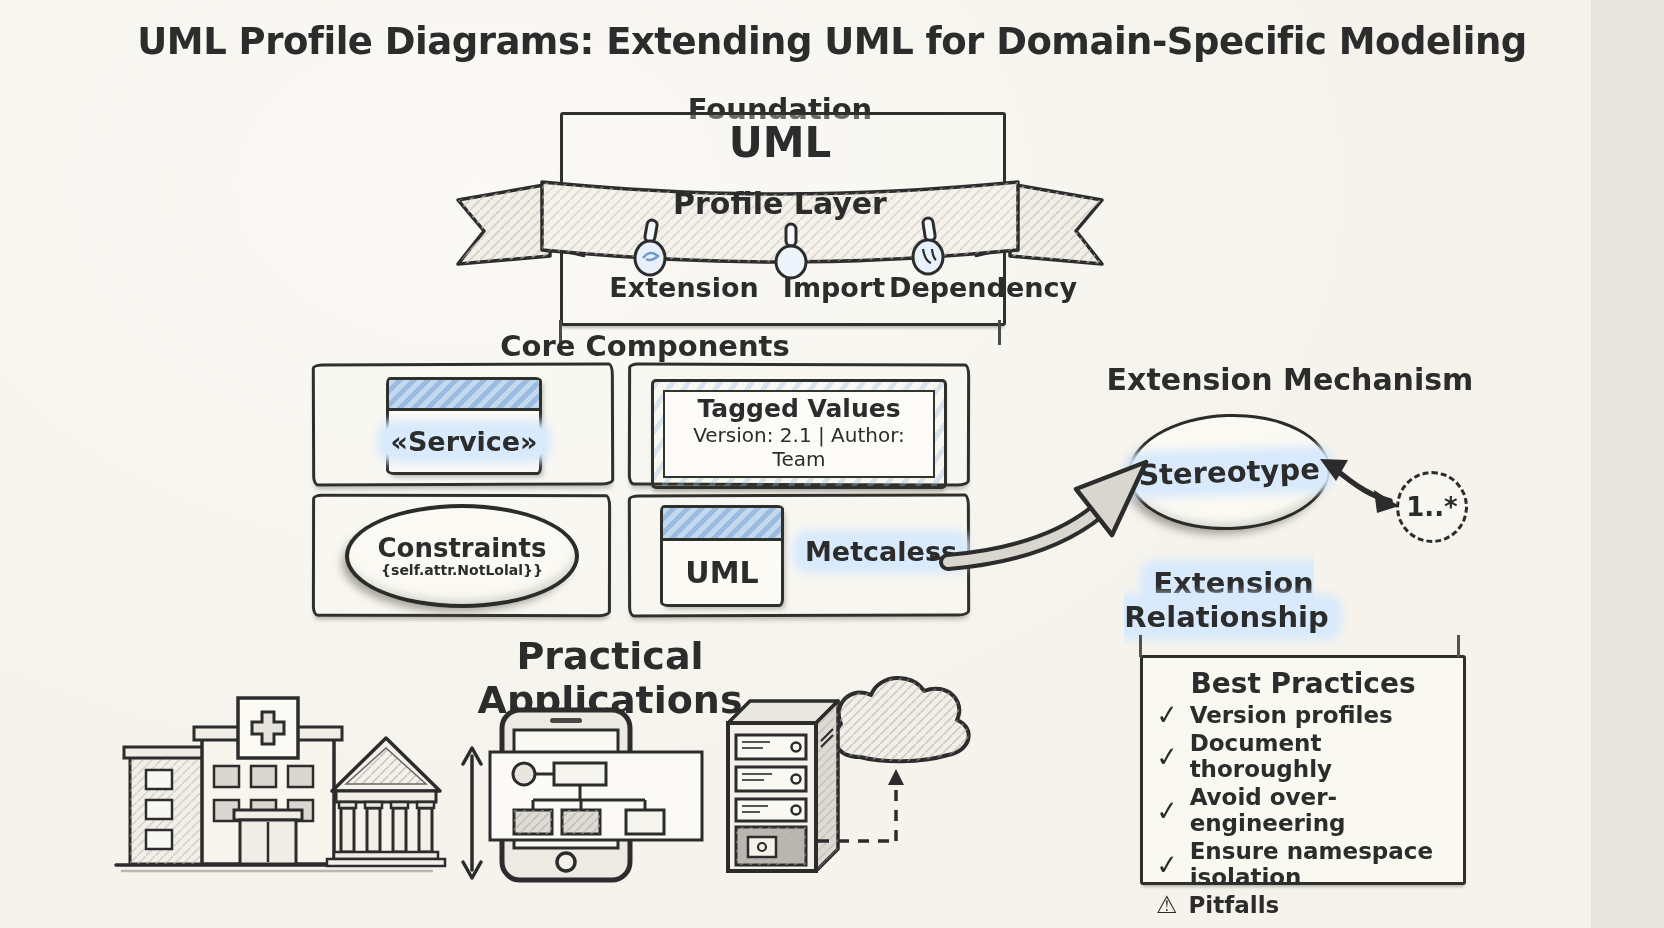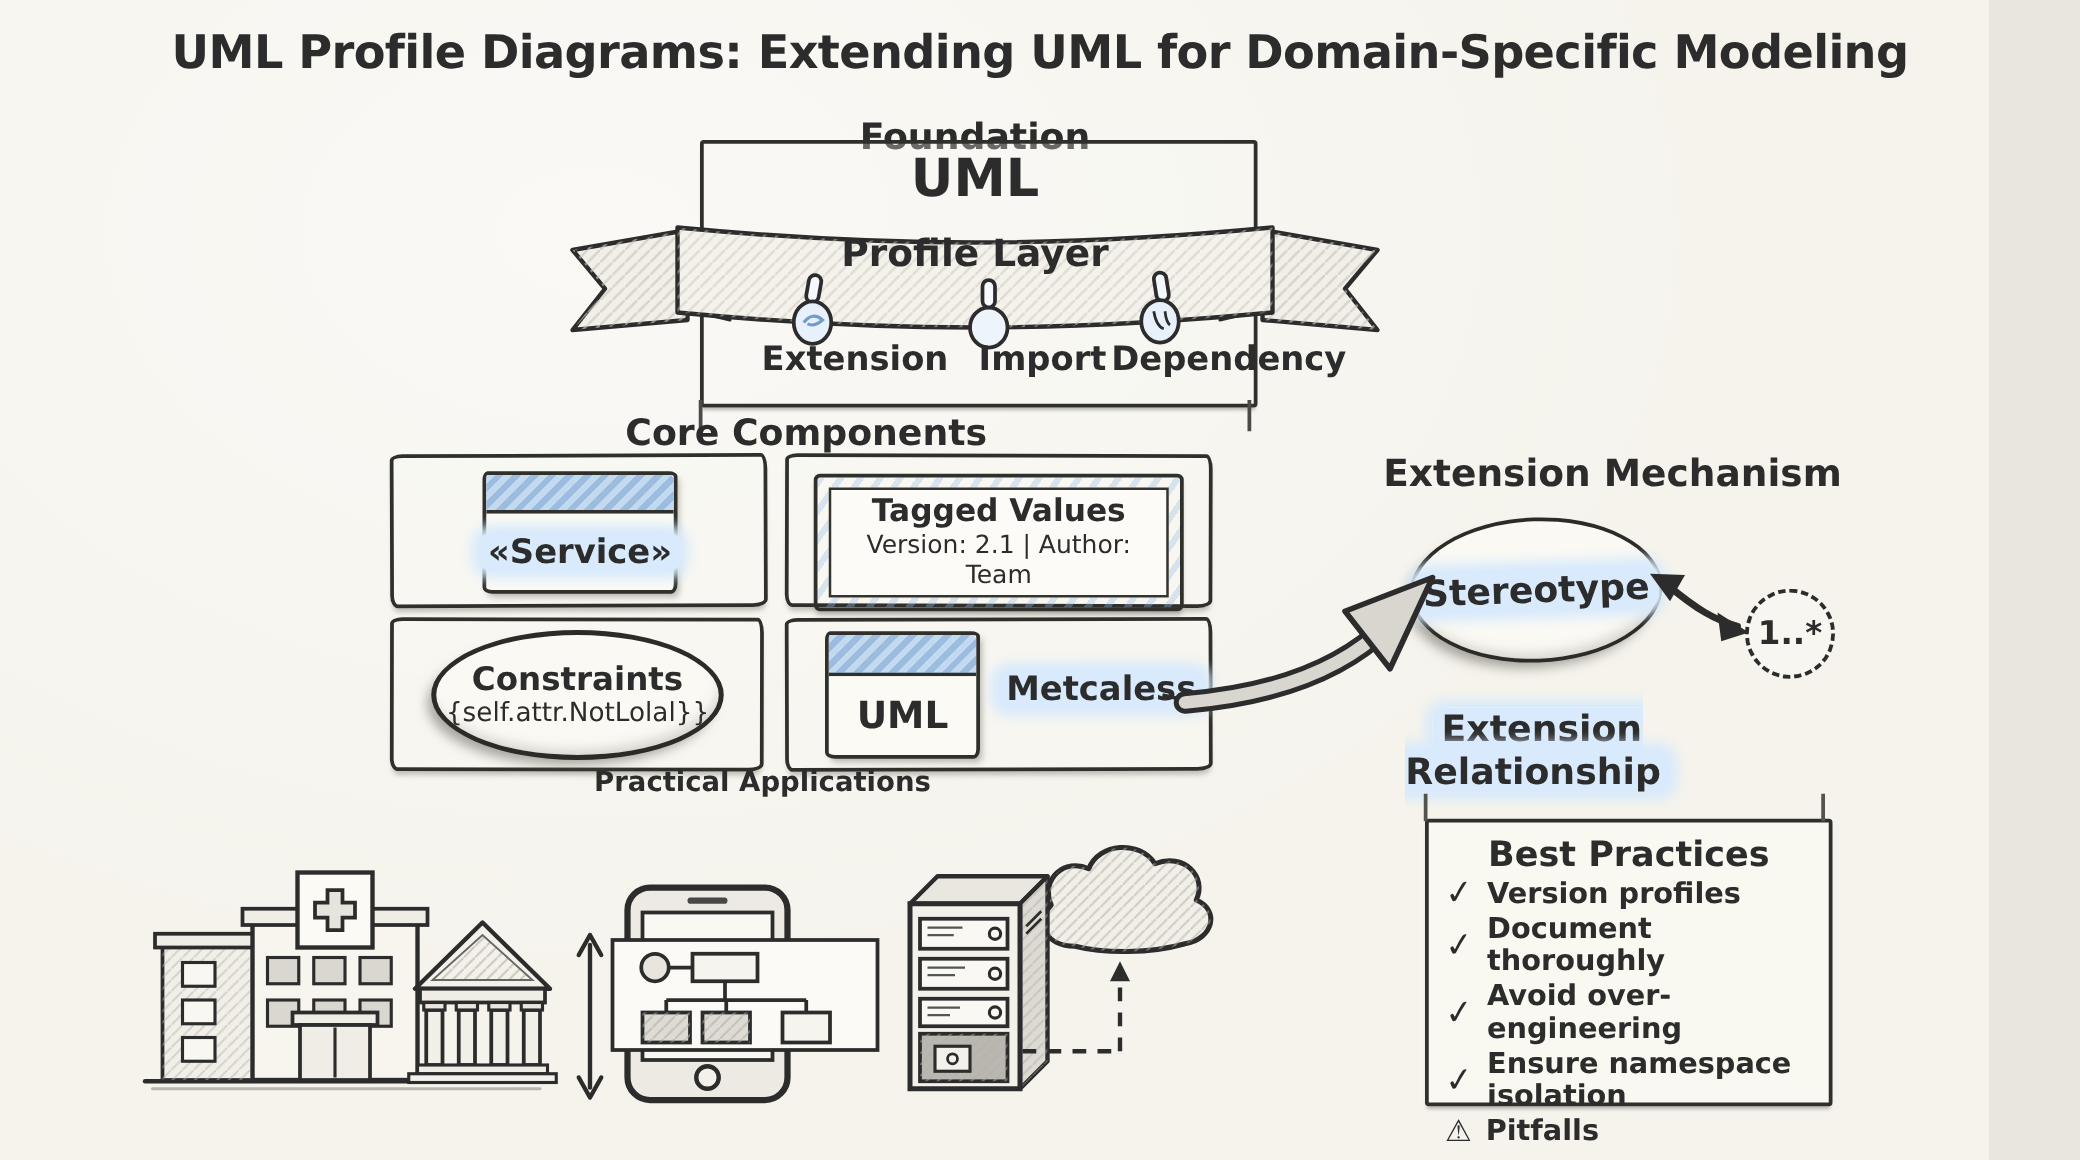--- a/index.html
+++ b/index.html
@@ -124,21 +124,21 @@
   <div class="abs tagged-outer" style="left:651px; top:379px; width:272px;">
     <div class="tagged-inner">
       <div style="font-size:25px; font-weight:700;">Tagged Values</div>
       <div style="font-size:20px; font-weight:400;">Version: 2.1 | Author: Team</div>
     </div>
   </div>
 
   <div class="abs sketch-box" style="left:312px; top:494px; width:293px; height:117px; transform:rotate(0.1deg);"></div>
   <div class="abs sk-ellipse" style="left:345px; top:504px; width:226px; height:96px;">
     <div style="font-size:26px; font-weight:700; line-height:1.1;">Constraints</div>
-    <div style="font-size:21px; font-weight:400;">{self.attr.NotLolal}}</div>
+    <div style="font-size:14px; font-weight:700;">{self.attr.NotLolal}}</div>
   </div>
 
   <div class="abs sketch-box" style="left:628px; top:494px; width:336px; height:117px; transform:rotate(-0.15deg);"></div>
   <div class="abs class-box" style="left:660px; top:505px; width:118px; height:96px;">
     <div class="class-header" style="height:30px;"></div>
     <div class="class-body" style="font-size:30px; font-weight:700;">
       <span>UML</span>
     </div>
   </div>
   <div class="abs" style="left:798px; top:536px; font-size:27px; font-weight:700;">
@@ -164,21 +164,21 @@
     <path d="M 930 556 L 952 561" stroke="#2c2c2c" stroke-width="3" fill="none"></path>
     <path d="M 948 562 C 1020 556 1075 535 1110 500" stroke="#2c2c2c" stroke-width="18" stroke-linecap="round" fill="none"></path>
     <path d="M 948 562 C 1020 556 1075 535 1110 500" stroke="#d8d6cf" stroke-width="10" stroke-linecap="round" fill="none"></path>
     <path d="M 1146 462 L 1076 489 L 1112 535 Z" fill="#d8d6cf" stroke="#2c2c2c" stroke-width="4.5" stroke-linejoin="round"></path>
 
     <path d="M 1334 468 C 1358 488 1372 496 1390 501" stroke="#2c2c2c" stroke-width="5.5" stroke-linecap="round" fill="none"></path>
     <path d="M 1320 459 L 1348 460 L 1336 481 Z" fill="#2c2c2c"></path>
     <path d="M 1399 506 L 1374 490 L 1377 513 Z" fill="#2c2c2c"></path>
   </svg>
 
-  <div class="abs ctr h-section" style="left:430px; top:614px; width:360px; font-size:22px;">Practical Applications</div>
+  <div class="abs ctr h-section" style="left:430px; top:634px; width:360px; font-size:38px;">Practical Applications</div>
 
   <svg class="abs" style="left:110px; top:658px;" width="340" height="220" viewBox="0 0 340 220">
     <defs>
       <pattern id="hatchB" width="9" height="9" patternUnits="userSpaceOnUse">
         <path d="M-2 11 L11 -2" stroke="#b8b6ae" stroke-width="1.6"></path>
       </pattern>
     </defs>
     <path d="M 6 207 L 332 207" stroke="#2c2c2c" stroke-width="3.5" stroke-linecap="round"></path>
     <path d="M 12 213 L 322 213" stroke="#b9b7b0" stroke-width="2.5" stroke-linecap="round"></path>
 

